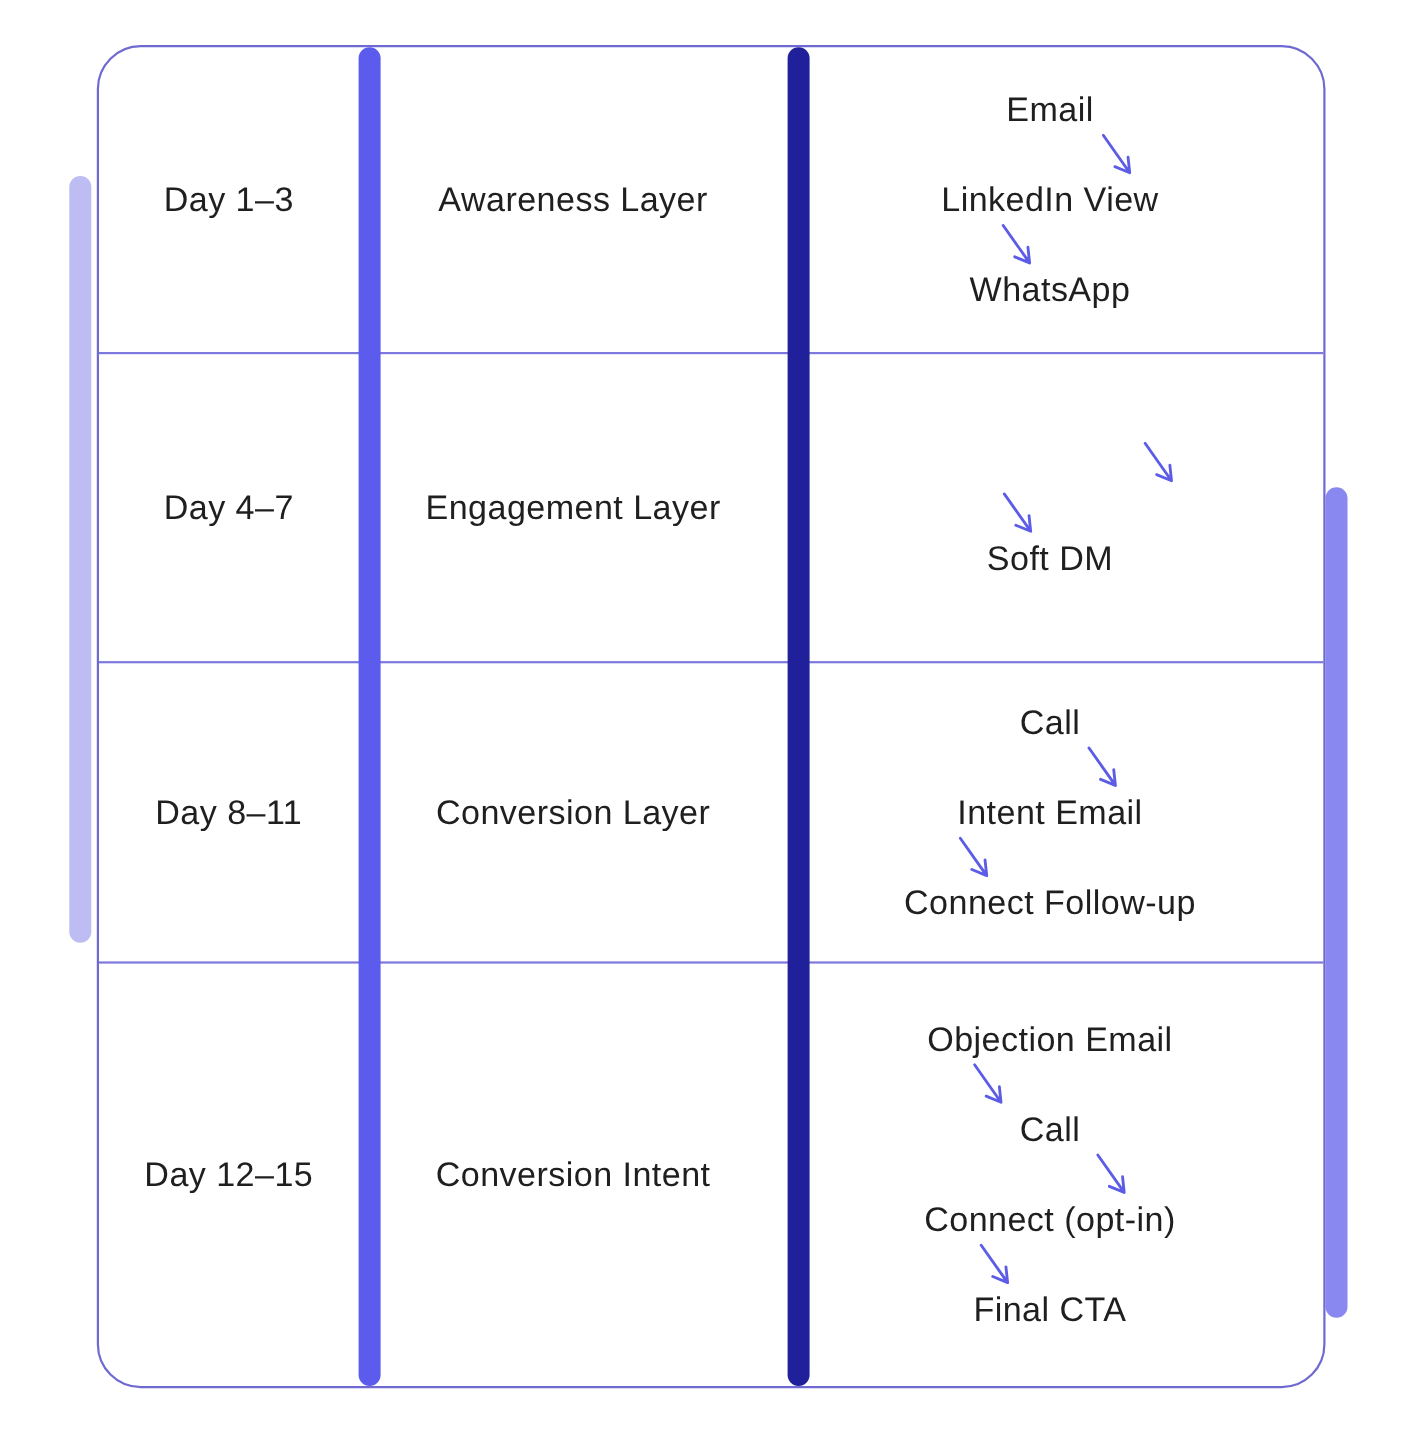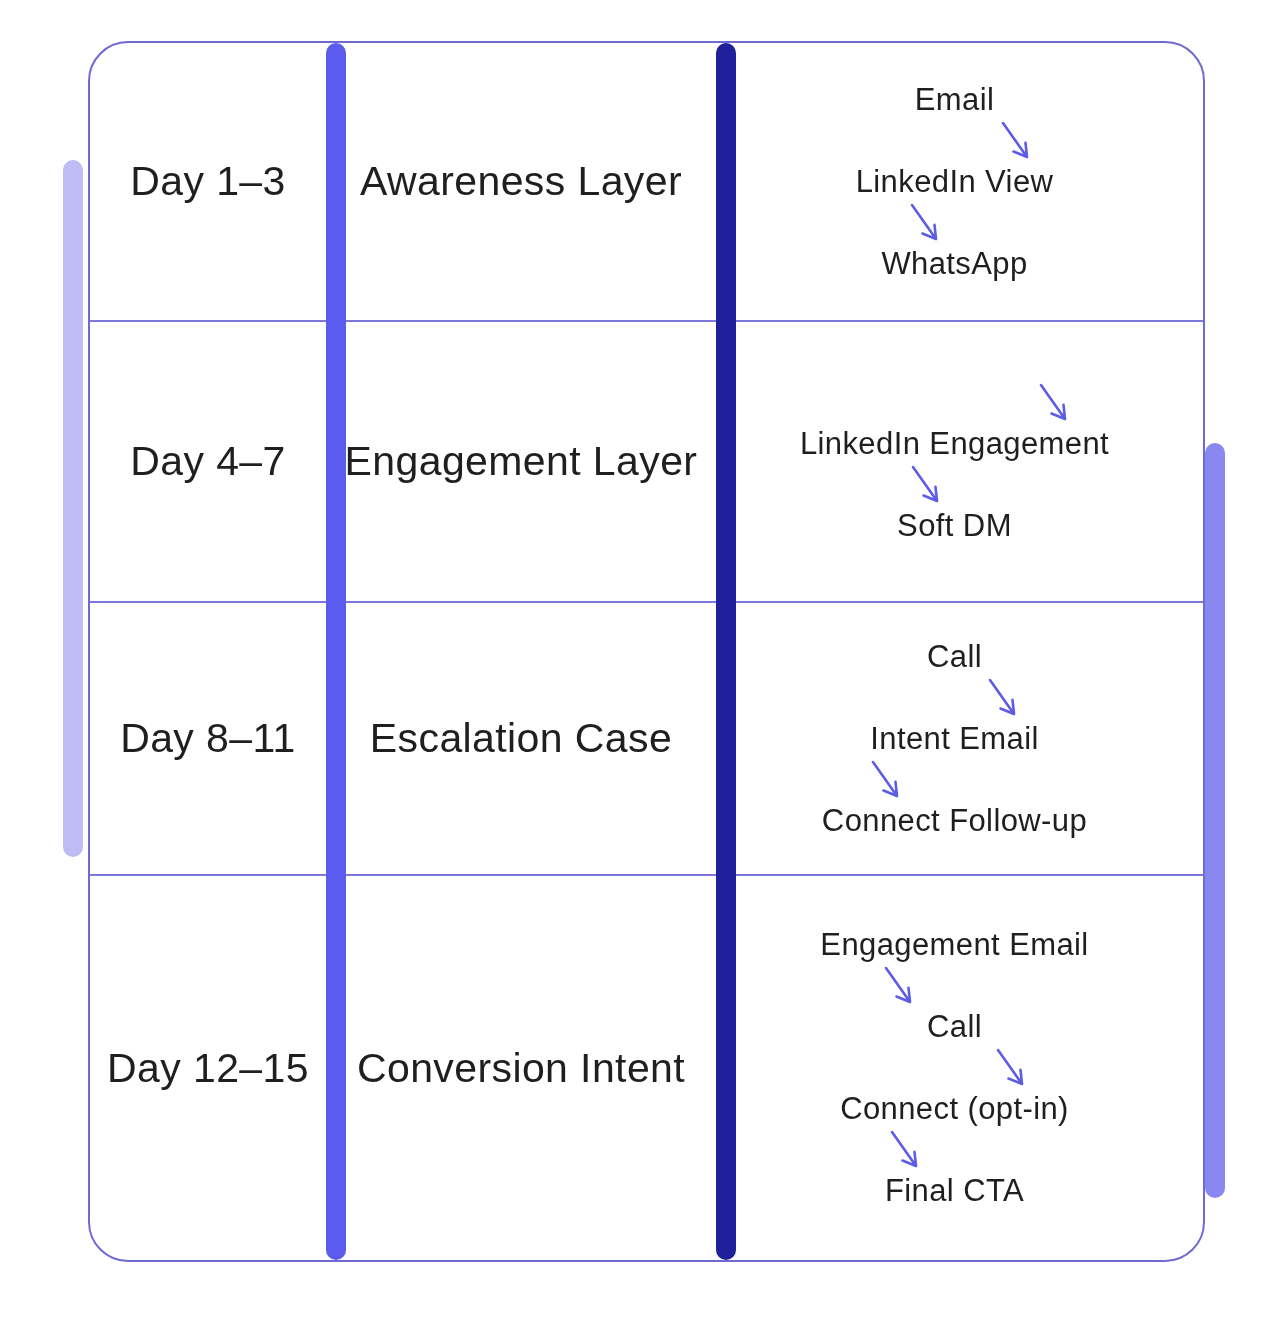--- a/index.html
+++ b/index.html
@@ -33,21 +33,21 @@
     background:transparent;
   }
   .rows{position:absolute;inset:0;display:flex;flex-direction:column;}
   .row{display:grid;grid-template-columns:236px 390px 1fr;}
   .row-1{height:279px;border-bottom:2px solid var(--divider);}
   .row-2{height:281px;border-bottom:2px solid var(--divider);}
   .row-3{height:273px;border-bottom:2px solid var(--divider);}
   .row-4{flex:1;}
   .cell{display:flex;align-items:center;justify-content:center;}
   .label{
-    font-size:41px;
+    font-size:31px;
     font-weight:400;
     letter-spacing:0.4px;
     white-space:nowrap;
   }
   .steps{
     display:flex;flex-direction:column;
     align-items:center;justify-content:center;
     height:100%;
     transform:translateX(-5px);
   }
@@ -99,35 +99,34 @@
           <span class="label">Day 4–7</span>
         </div>
         <div class="cell">
           <span class="label">Engagement Layer</span>
         </div>
         <div class="cell">
           <div class="steps">
             <svg class="arrow" style="transform:translateX(99px)" viewBox="0 0 38 46">
                 <path d="M6 5 L30 39 M16.5 33.5 L30 39 L28.5 24.8"></path>
               </svg>
-            <span class="step">LinkedIn Engagement</span>
             <svg class="arrow" style="transform:translateX(-29px)" viewBox="0 0 38 46">
                 <path d="M6 5 L30 39 M16.5 33.5 L30 39 L28.5 24.8"></path>
               </svg>
             <span class="step">Soft DM</span>
           </div>
         </div>
       </div>
 
       <div class="row row-3">
         <div class="cell">
           <span class="label">Day 8–11</span>
         </div>
         <div class="cell">
-          <span class="label">Escalation Case</span>
+          <span class="label">Conversion Layer</span>
         </div>
         <div class="cell">
           <div class="steps">
             <span class="step">Call</span>
             <svg class="arrow" style="transform:translateX(49px)" viewBox="0 0 38 46">
                 <path d="M6 5 L30 39 M16.5 33.5 L30 39 L28.5 24.8"></path>
               </svg>
             <span class="step">Intent Email</span>
             <svg class="arrow" style="transform:translateX(-68px)" viewBox="0 0 38 46">
                 <path d="M6 5 L30 39 M16.5 33.5 L30 39 L28.5 24.8"></path>
@@ -139,21 +138,21 @@
 
       <div class="row row-4">
         <div class="cell">
           <span class="label">Day 12–15</span>
         </div>
         <div class="cell">
           <span class="label">Conversion Intent</span>
         </div>
         <div class="cell">
           <div class="steps">
-            <span class="step">Engagement Email</span>
+            <span class="step">Objection Email</span>
             <svg class="arrow" style="transform:translateX(-55px)" viewBox="0 0 38 46">
                 <path d="M6 5 L30 39 M16.5 33.5 L30 39 L28.5 24.8"></path>
               </svg>
             <span class="step">Call</span>
             <svg class="arrow" style="transform:translateX(57px)" viewBox="0 0 38 46">
                 <path d="M6 5 L30 39 M16.5 33.5 L30 39 L28.5 24.8"></path>
               </svg>
             <span class="step">Connect (opt-in)</span>
             <svg class="arrow" style="transform:translateX(-49px)" viewBox="0 0 38 46">
                 <path d="M6 5 L30 39 M16.5 33.5 L30 39 L28.5 24.8"></path>

